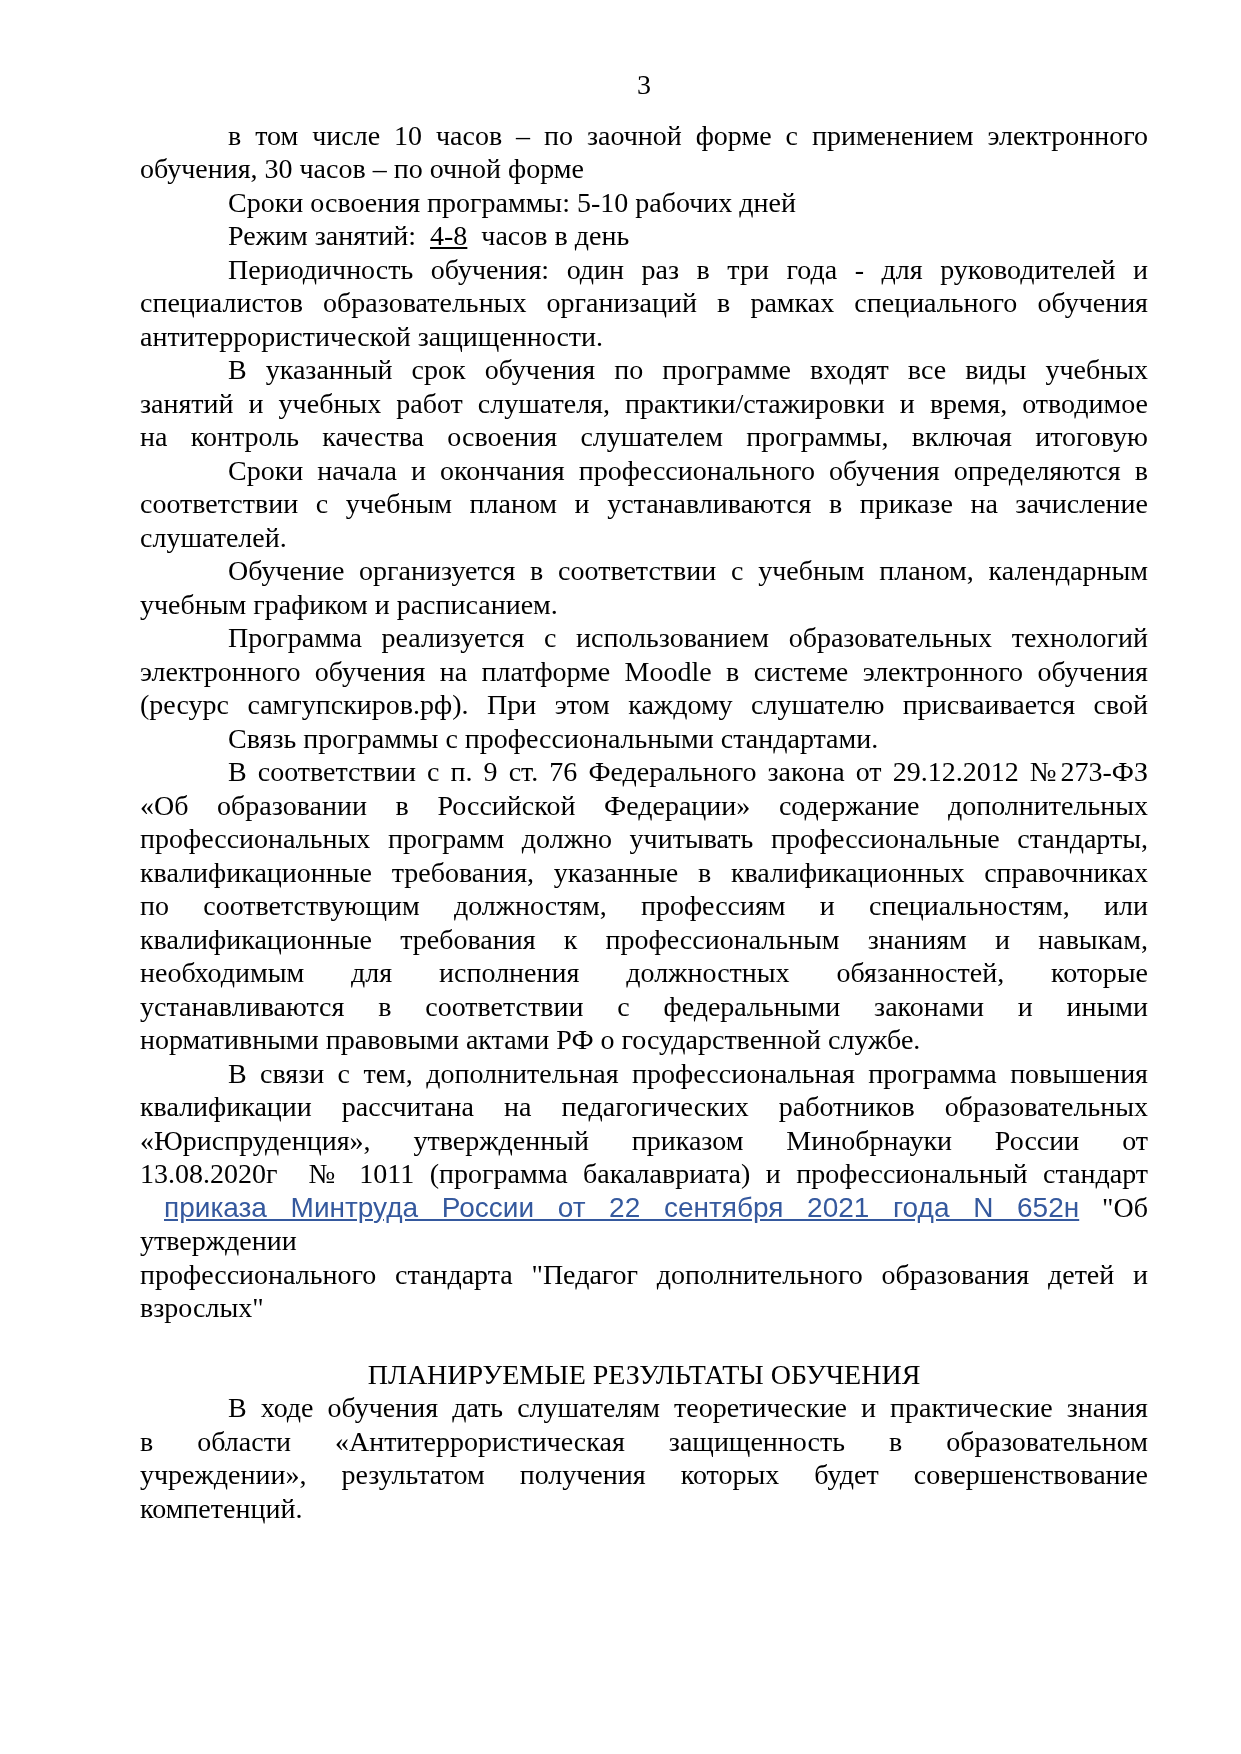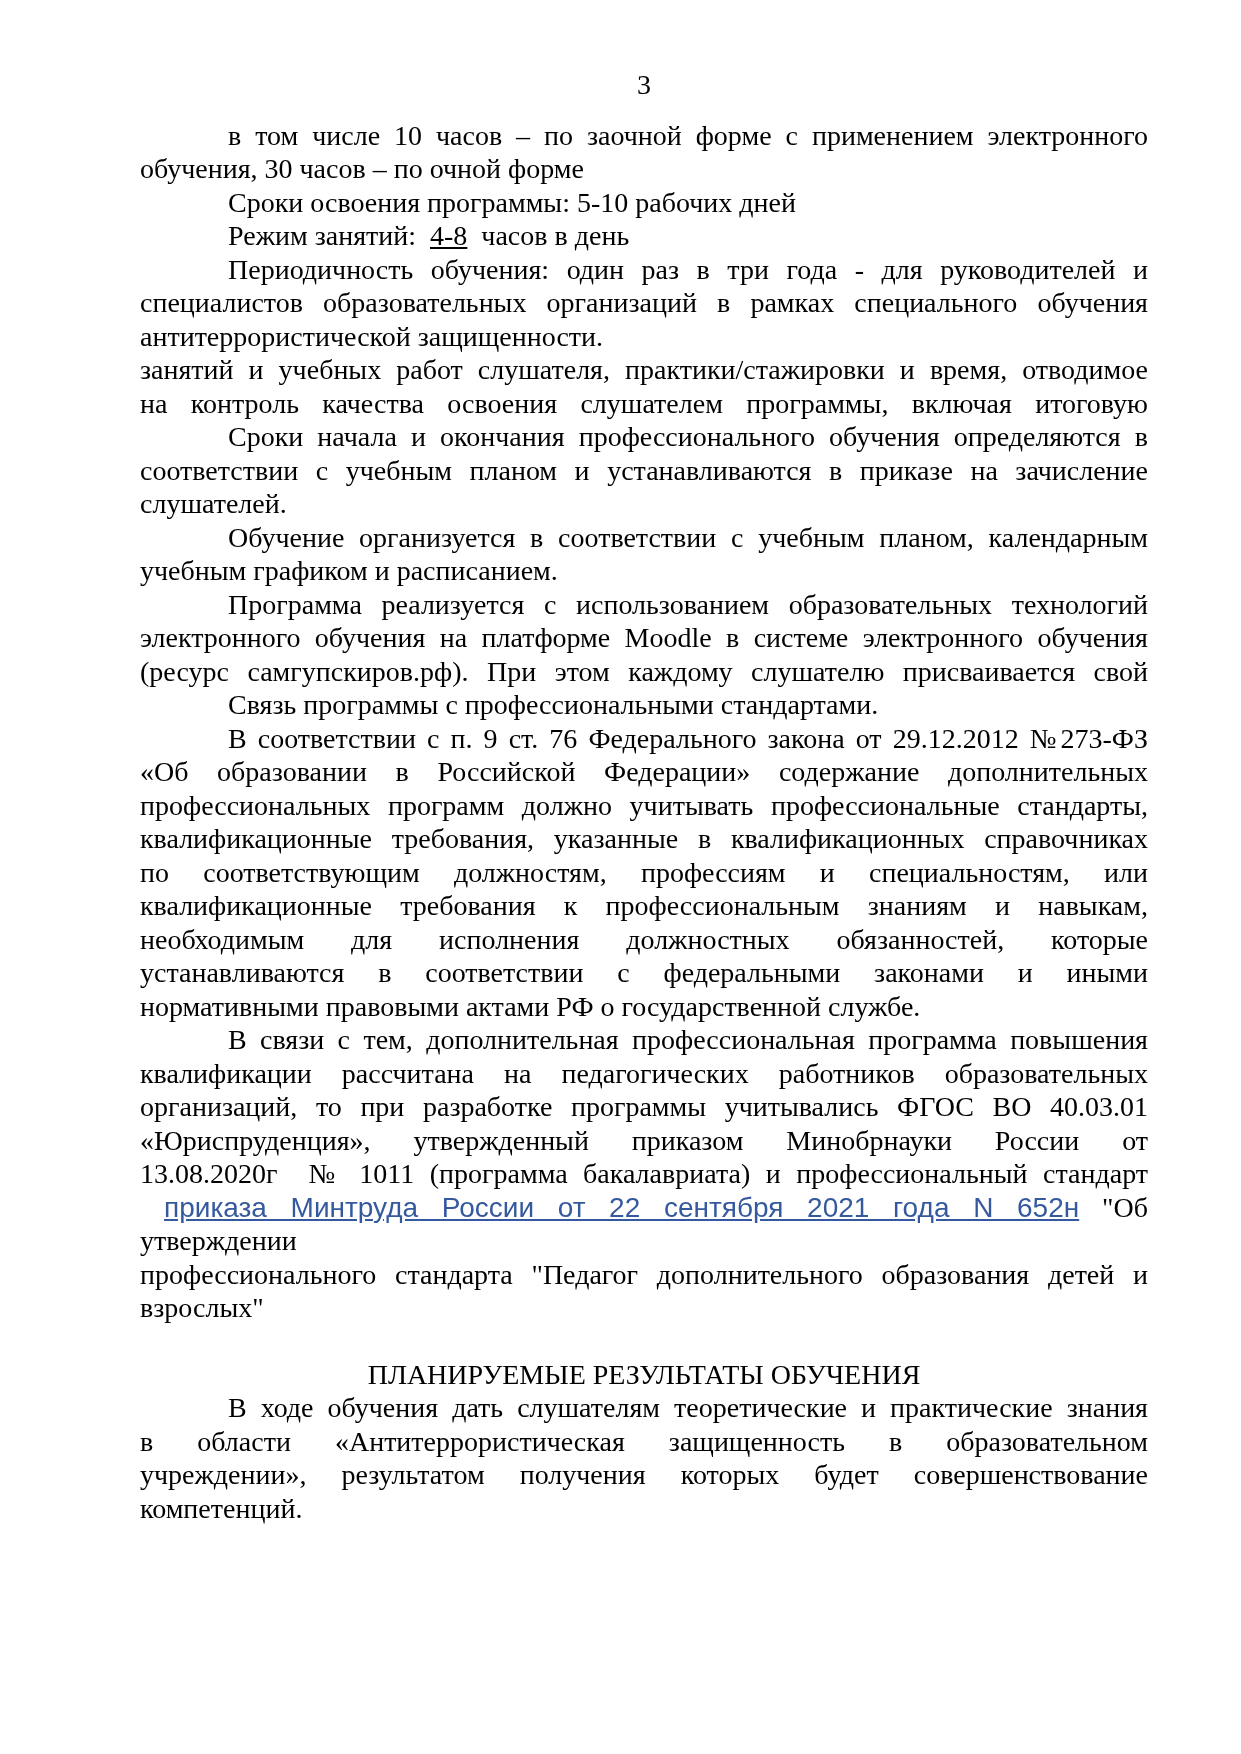--- a/index.html
+++ b/index.html
@@ -61,20 +61,21 @@
       </div>
       <div class="para">
         <div class="line indent"><span class="b">Режим занятий:</span><span>&nbsp; </span><span class="u">4-8</span><span> &nbsp;часов в день</span></div>
       </div>
       <div class="para">
         <div class="line just indent"><span class="b">Периодичность обучения:</span><span> один раз в три года - для руководителей и</span></div>
         <div class="line just"><span>специалистов образовательных организаций в рамках специального обучения</span></div>
         <div class="line"><span>антитеррористической защищенности.</span></div>
       </div>
       <div class="para">
+        <div class="line just indent"><span>В указанный срок обучения по программе входят все виды учебных</span></div>
         <div class="line just"><span>занятий и учебных работ слушателя, практики/стажировки и время, отводимое</span></div>
         <div class="line just"><span>на контроль качества освоения слушателем программы, включая итоговую</span></div>
       </div>
       <div class="para">
         <div class="line just indent"><span>Сроки начала и окончания профессионального обучения определяются в</span></div>
         <div class="line just"><span>соответствии с учебным планом и устанавливаются в приказе на зачисление</span></div>
         <div class="line"><span>слушателей.</span></div>
       </div>
       <div class="para">
         <div class="line just indent"><span>Обучение организуется в соответствии с учебным планом, календарным</span></div>
@@ -95,21 +96,20 @@
         <div class="line just"><span>квалификационные требования, указанные в квалификационных справочниках</span></div>
         <div class="line just"><span>по соответствующим должностям, профессиям и специальностям, или</span></div>
         <div class="line just"><span>квалификационные требования к профессиональным знаниям и навыкам,</span></div>
         <div class="line just"><span>необходимым для исполнения должностных обязанностей, которые</span></div>
         <div class="line just"><span>устанавливаются в соответствии с федеральными законами и иными</span></div>
         <div class="line"><span>нормативными правовыми актами РФ о государственной службе.</span></div>
       </div>
       <div class="para">
         <div class="line just indent"><span>В связи с тем, дополнительная профессиональная программа повышения</span></div>
         <div class="line just"><span>квалификации рассчитана на педагогических работников образовательных</span></div>
-        <div class="line just"><span>организаций, то при разработке программы учитывались ФГОС ВО 40.03.01</span></div>
         <div class="line just"><span>«Юриспруденция», утвержденный приказом Минобрнауки России от</span></div>
         <div class="line just"><span>13.08.2020г &nbsp;№ 1011 (программа бакалавриата) и профессиональный стандарт</span></div>
         <div class="line just"><span class="link">приказа Минтруда России от 22 сентября 2021 года N 652н</span><span> "Об утверждении</span></div>
         <div class="line just"><span>профессионального стандарта "Педагог дополнительного образования детей и</span></div>
         <div class="line"><span>взрослых"</span></div>
       </div>
       <div class="para heading">
         <div class="line center"><span class="b">ПЛАНИРУЕМЫЕ РЕЗУЛЬТАТЫ ОБУЧЕНИЯ</span></div>
       </div>
       <div class="para">

